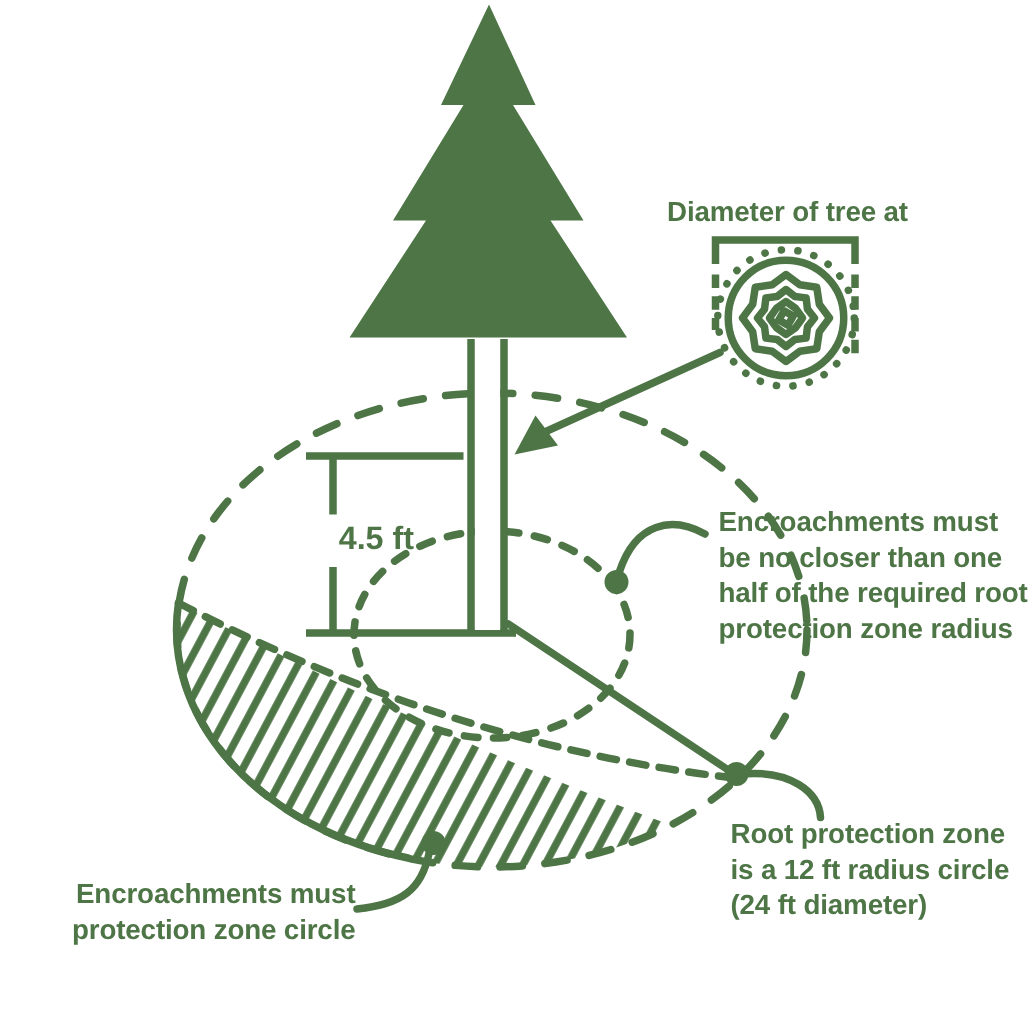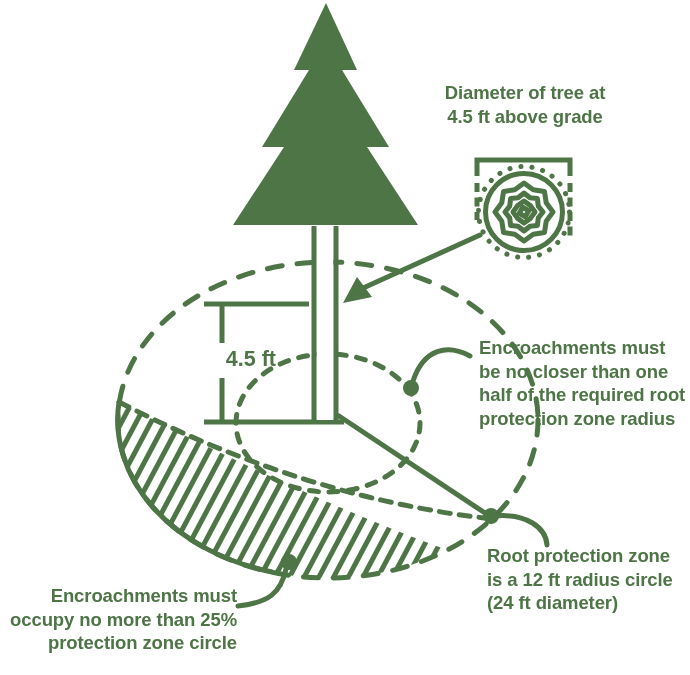--- a/index.html
+++ b/index.html
@@ -6,21 +6,21 @@
   html,body { margin:0; padding:0; background:var(--bg); }
   .stage {
     position:relative; width:690px; height:675px; background:var(--bg);
     overflow:hidden; font-family:"Liberation Sans", sans-serif;
   }
   .stage svg { position:absolute; left:0; top:0; }
   .ann {
     position:absolute; color:var(--green); font-weight:bold;
     font-size:18.5px; line-height:23.5px; letter-spacing:-0.1px;
   }
-  .ann.center { text-align:center; }
+  .ann.center { text-align:center;margin-top:48px; }
   .ann.right  { text-align:right; }
   .dim-label {
     position:absolute; color:var(--green); font-weight:bold;
     font-size:21.5px; text-align:right;
   }
   
   .s   { stroke:var(--green); fill:none; stroke-width:5; }
   .f   { fill:var(--green); stroke:none; }
   .rnd { stroke-linecap:round; stroke-linejoin:round; }
 </style>
@@ -87,37 +87,35 @@
     <circle class="f" cx="491" cy="516" r="8"></circle>
     <circle class="f" cx="289" cy="562" r="8"></circle>
 
     <path class="s rnd" d="M470 356 C448 344 424 348 413 381" stroke-width="5.5"></path>
     <path class="s rnd" d="M494 516 C527 513 546 528 547 545" stroke-width="5.5"></path>
     <path class="s rnd" d="M286 569 C281 593 268 603 238 606" stroke-width="5.5"></path>
   </svg>
 
   <div class="ann center" style="left:420px; top:81px; width:210px;">
     <div>Diameter of tree at</div>
-    <div>4.5 ft above grade</div>
   </div>
 
   <div class="ann" style="left:479px; top:336px; width:218px;">
     <div>Encroachments must</div>
     <div>be no closer than one</div>
     <div>half of the required root</div>
     <div>protection zone radius</div>
   </div>
 
   <div class="ann" style="left:487px; top:544px; width:205px;">
     <div>Root protection zone</div>
     <div>is a 12 ft radius circle</div>
     <div>(24 ft diameter)</div>
   </div>
 
   <div class="ann right" style="left:2px; top:584px; width:235px;">
     <div>Encroachments must</div>
-    <div>occupy no more than 25%</div>
     <div>protection zone circle</div>
   </div>
 
   <div class="dim-label" style="left:176px; top:347px; width:100px;">4.5 ft</div>
 
 </div>
 
 </body></html>

